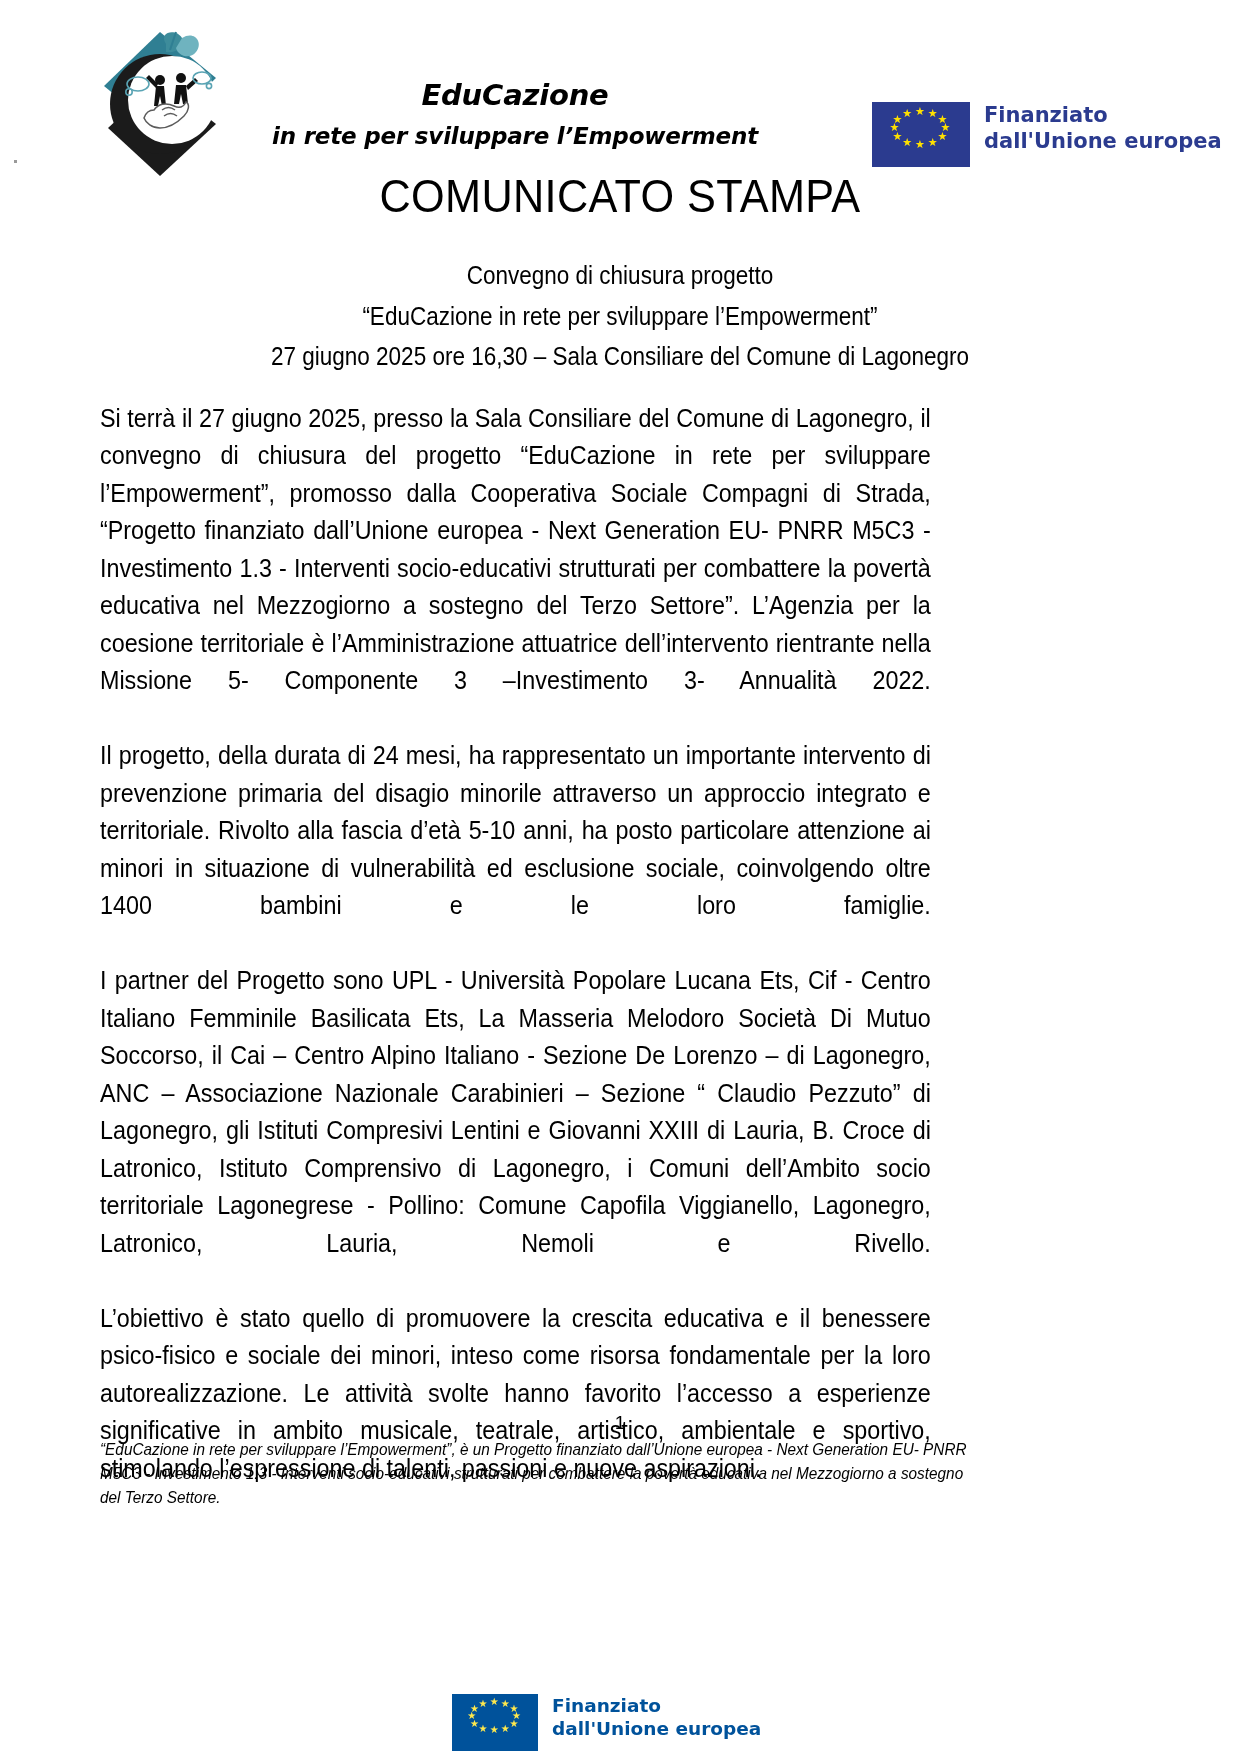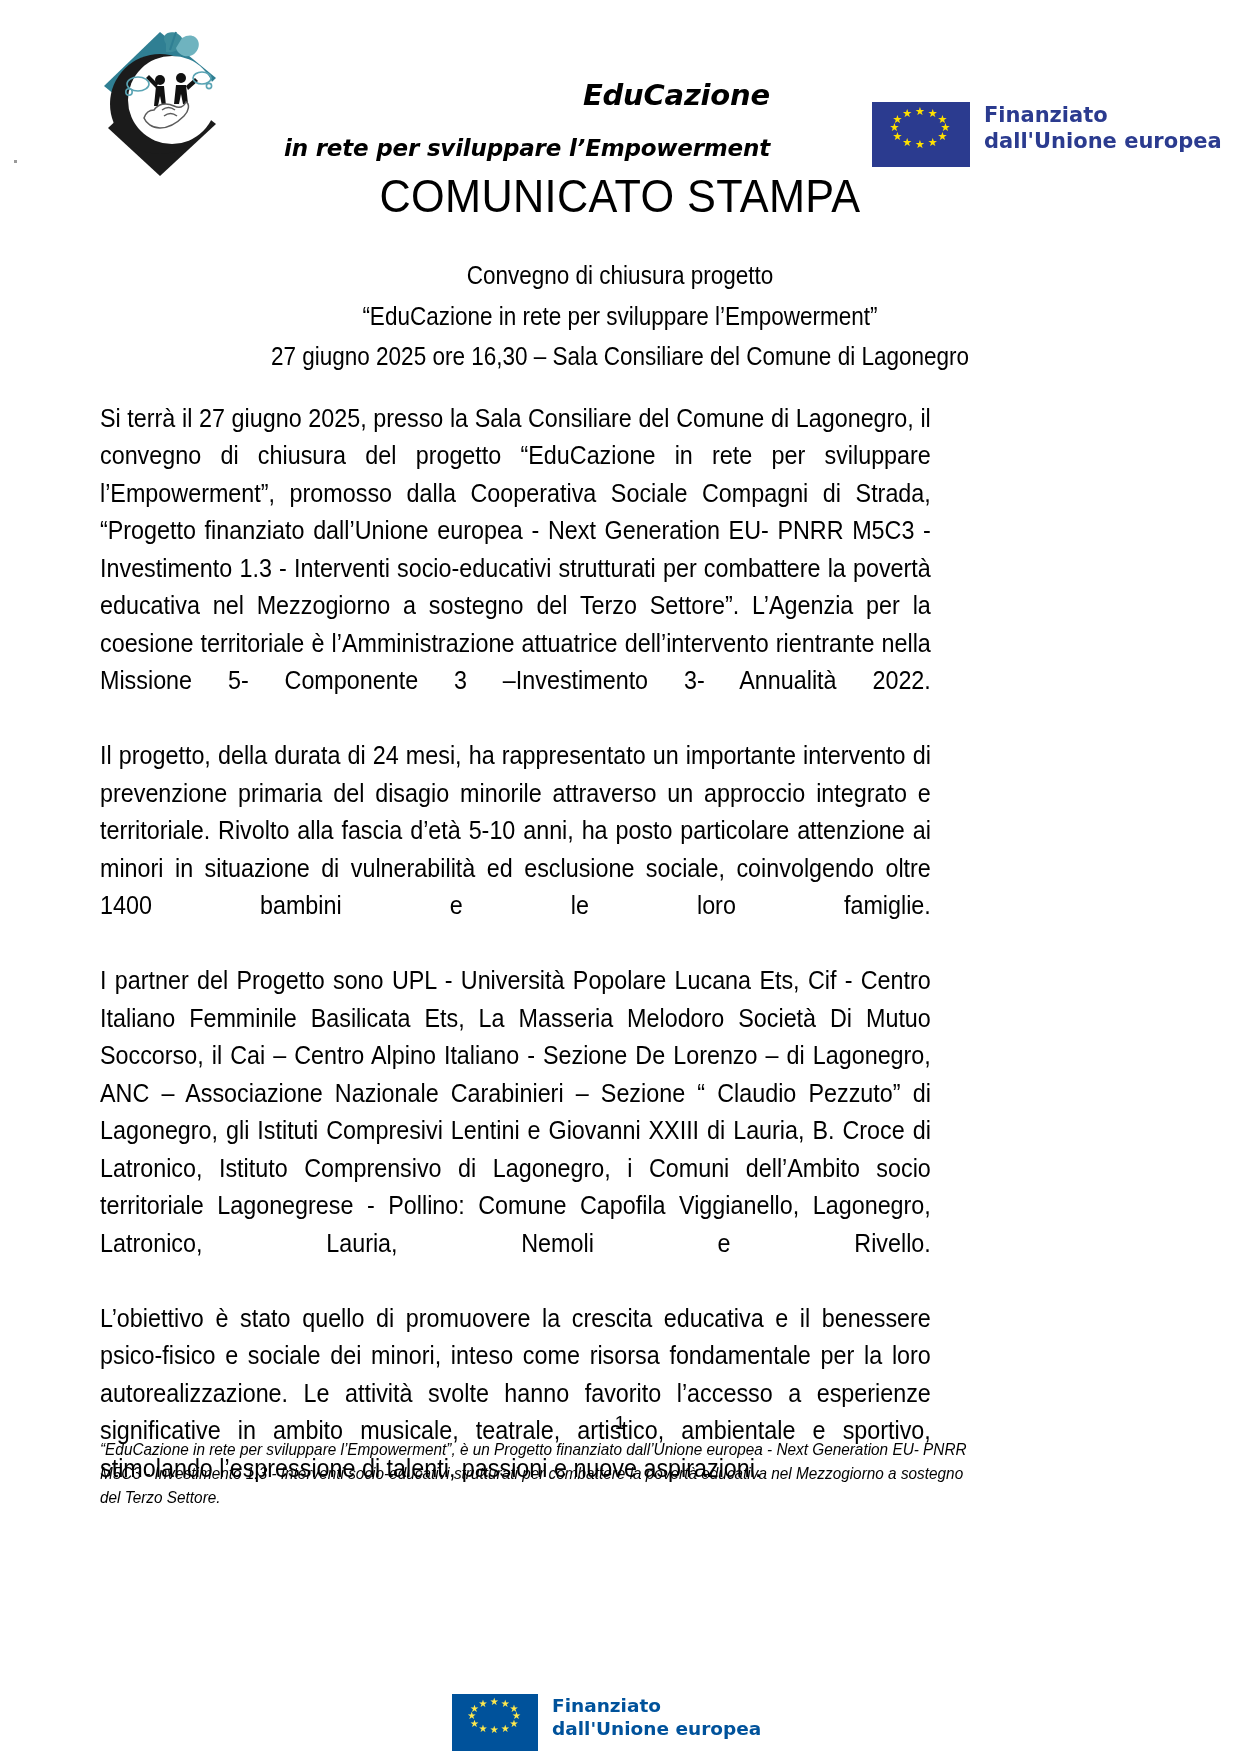--- a/index.html
+++ b/index.html
@@ -37,38 +37,38 @@
     top: 6px;
     width: 128px;
     height: 152px;
   }
 
   .header-title-block {
     position: absolute;
     left: 260px;
     top: 56px;
     width: 510px;
-    text-align: right;
+    text-align: center;
   }
   .header-title-1 {
     font-family: "DejaVu Sans", sans-serif;
     font-style: italic;
     font-weight: 700;
     font-size: 29px;
     letter-spacing: -0.2px;
     line-height: 1.2;
   }
   .header-title-2 {
     font-family: "DejaVu Sans", sans-serif;
     font-style: italic;
     font-weight: 700;
     font-size: 23px;
     letter-spacing: -0.2px;
     line-height: 1.35;
-    margin-top: 20px;
+    margin-top: 8px;
   }
 
   
   .eu-badge {
     position: absolute;
     display: flex;
     gap: 14px;
   }
   .eu-badge.header-eu {
     left: 872px;

